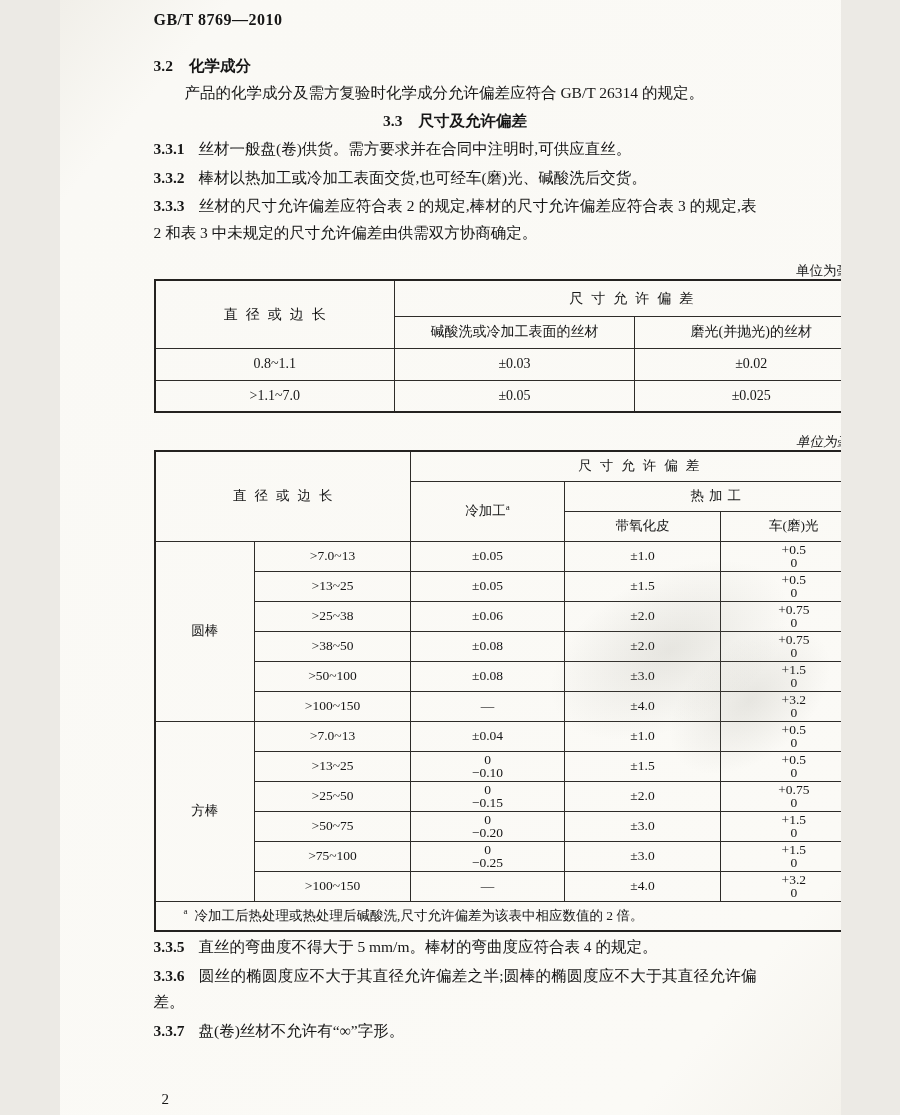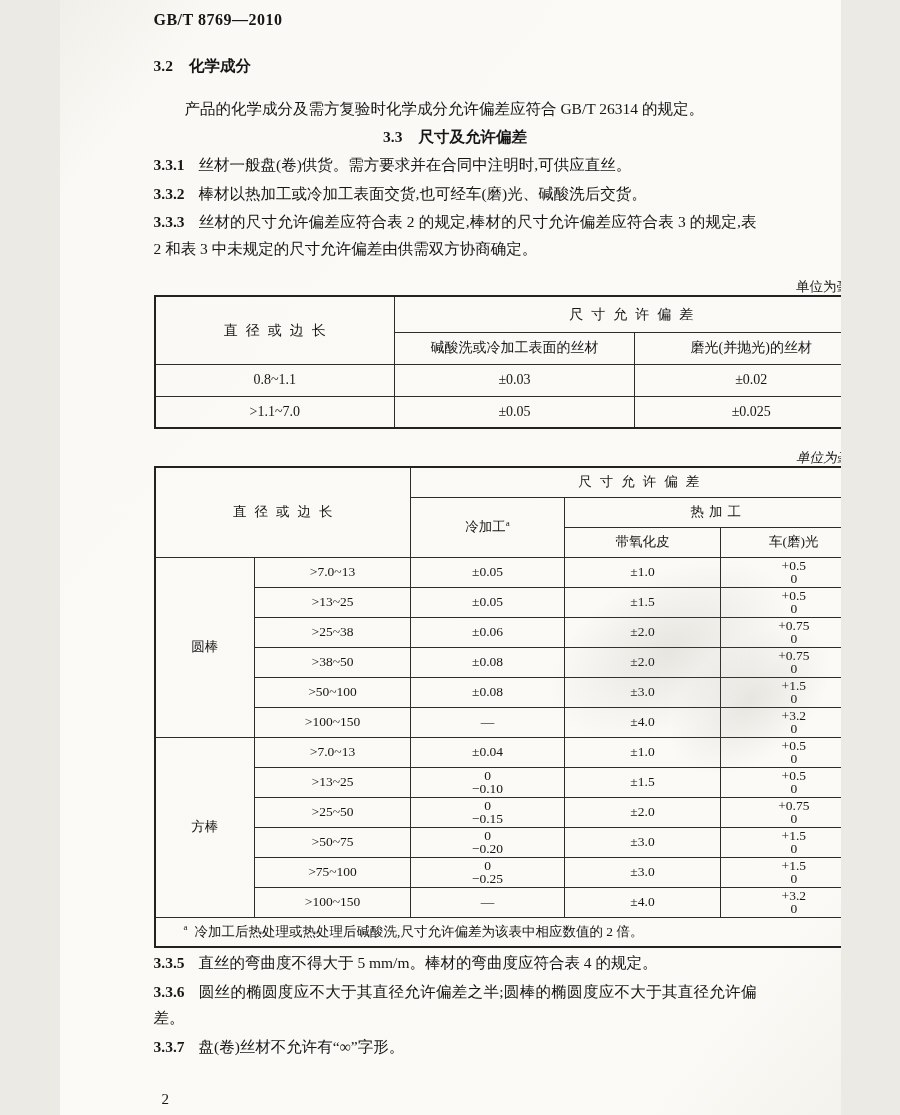--- a/index.html
+++ b/index.html
@@ -18,21 +18,21 @@
     overflow:hidden;
   }
   .doc-header{
     font-weight:700;font-size:16px;letter-spacing:.5px;line-height:24px;
   }
   .sec-heading{
     margin-top:21px;font-size:15.5px;font-weight:700;line-height:26px;
   }
   .sec-heading .num{margin-right:16px;}
   .para{
-    margin:17px 0 0;font-size:15.5px;line-height:26px;text-align:justify;
+    margin:1px 0 0;font-size:15.5px;line-height:26px;text-align:justify;
   }
   .para.indent{text-indent:2em;}
   .clause{
     margin:2px 0 0;font-size:15.5px;line-height:26.5px;text-align:justify;
   }
   .clause .num{font-weight:700;margin-right:14px;}
   .clause.wide{line-height:31px;}
   .caption-row{
     position:relative;width:714px;margin:5px 0 4px;text-align:right;height:24px;line-height:24px;
   }

